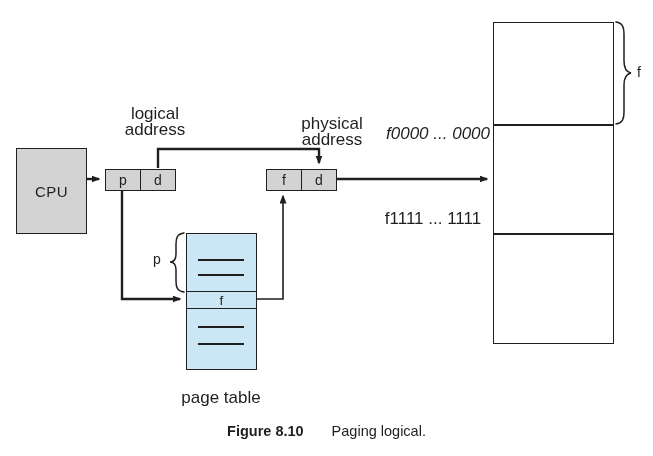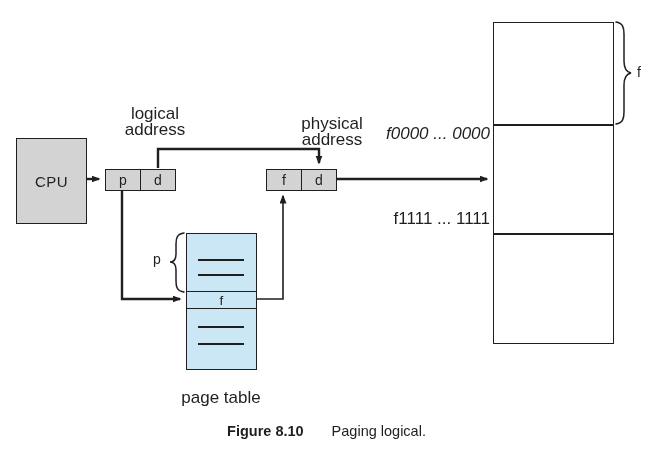--- a/index.html
+++ b/index.html
@@ -6,21 +6,21 @@
   .canvas {
     position:relative; width:653px; height:456px; background:#ffffff;
     font-family:"Liberation Sans", sans-serif; color:#1f1f1f; overflow:hidden;
   }
   .wires { position:absolute; left:0; top:0; width:653px; height:456px; }
   .box {
     position:absolute; box-sizing:border-box;
     border:1.6px solid #1f1f1f; background:#d3d3d3;
     display:flex; align-items:center; justify-content:center;
   }
-  .cpu { left:16px; top:138px; width:71px; height:86px; font-size:15px; letter-spacing:0.5px; }
+  .cpu { left:16px; top:148px; width:71px; height:86px; font-size:15px; letter-spacing:0.5px; }
   .addr-box { display:flex; padding:0; }
   .addr-box .cell {
     flex:1 1 50%; display:flex; align-items:center; justify-content:center;
     font-size:14px; height:100%;
   }
   .addr-box .cell.first { border-right:1.6px solid #1f1f1f; }
   .logical-box  { left:105px; top:169px; width:71px; height:22px; }
   .physical-box { left:266px; top:169px; width:71px; height:22px; }
 
   .page-table {
@@ -36,21 +36,21 @@
   .memory {
     position:absolute; box-sizing:border-box; left:493px; top:22px;
     width:121px; height:322px; background:#ffffff; border:1.6px solid #1f1f1f;
   }
   .mem-divider { position:absolute; left:0; width:100%; height:1.6px; background:#1f1f1f; }
 
   .lbl { position:absolute; font-size:17px; line-height:16px; text-align:center; }
   .lbl-logical  { left:123px; top:106px; width:64px; }
   .lbl-physical { left:300px; top:116px; width:64px; }
   .lbl-f0000 { left:376px; top:126px; width:114px; text-align:right;font-style:italic; }
-  .lbl-f1111 { left:376px; top:211px; width:114px; text-align:right; }
+  .lbl-f1111 { left:376px; top:211px; width:114px; text-align:center; }
   .lbl-p { left:148px; top:251px; width:18px; font-size:14px; }
   .lbl-f { left:631px; top:64px; width:16px; font-size:14px; }
   .lbl-pagetable { left:171px; top:390px; width:100px; }
   .lbl-memory { left:513px; top:350px; width:80px; }
   .caption { position:absolute; left:0; top:423px; width:653px; text-align:center; font-size:14.5px; }
   .caption .fig-label { font-weight:bold; margin-right:28px; }
 </style>
 </head>
 <body>
 

